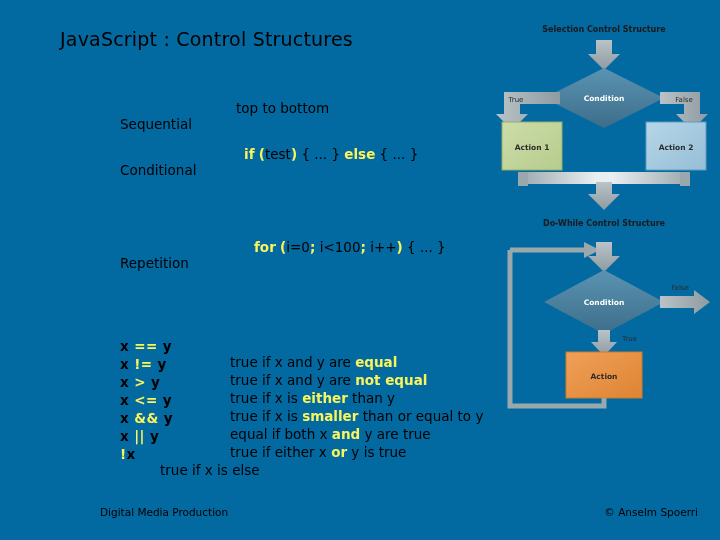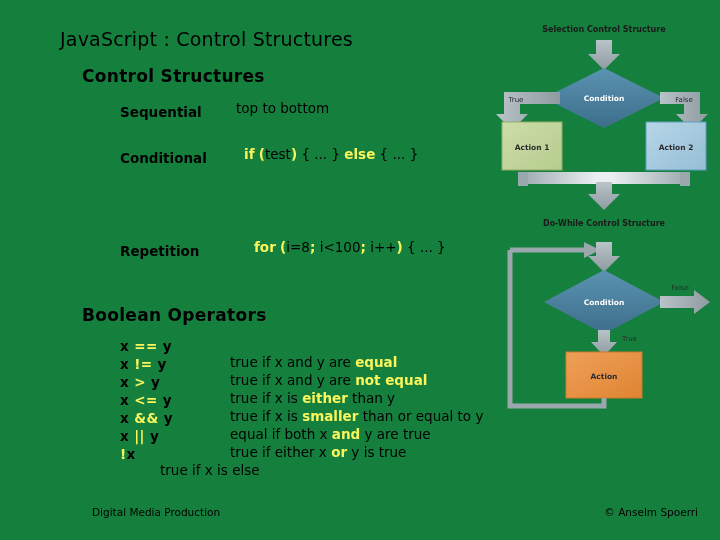--- a/index.html
+++ b/index.html
@@ -12,21 +12,21 @@
     height: 540px;
     position: relative;
     overflow: hidden;
     font-family: "DejaVu Sans", "Liberation Sans", sans-serif;
     color: #000000;
   }
 
   .slide {
     position: absolute;
     inset: 0;
-    background: #15803d;
+    background: #0369a1;
   }
 
   
   .slide-title {
     position: absolute;
     left: 60px;
     top: 28px;
     font-size: 19px;
     font-weight: 400;
     letter-spacing: 0.2px;
@@ -49,23 +49,22 @@
   
   .cs-row {
     position: absolute;
     font-size: 13.5px;
     white-space: nowrap;
     color: #000;
   }
   .cs-term {
     position: absolute;
     left: 0;
-    top: 4px;
+    top: 16px;
     width: 130px;
-    font-weight: bold;
   }
   .cs-def {
     position: absolute;
     top: 0;
   }
   #cs-row-0 { left: 120px; top: 100px; }
   #cs-row-0 .cs-def { left: 116px; }
   #cs-row-1 { left: 120px; top: 146px; }
   #cs-row-1 .cs-def { left: 124px; }
   #cs-row-2 { left: 120px; top: 239px; }
@@ -98,20 +97,21 @@
   .op { color: #fbf55c; font-weight: bold; }
   .hl { color: #fbf55c; font-weight: bold; }
 
   
   .footer-left, .footer-right {
     position: absolute;
     bottom: 22px;
     font-size: 10.5px;
     color: #000;
     white-space: nowrap;
+    margin-left: 8px;
   }
   .footer-left { left: 92px; }
   .footer-right { right: 22px; }
 
   
   .diagram {
     position: absolute;
     left: 488px;
     top: 10px;
     width: 232px;
@@ -119,38 +119,36 @@
   }
   .diagram svg { display: block; }
 </style>
 </head>
 <body>
 
 <div class="slide">
 
   <div class="slide-title">JavaScript : Control Structures</div>
 
-  <div class="section-heading" id="heading-control">Control Structures</div>
 
   <div class="cs-row" id="cs-row-0">
     <span class="cs-term">Sequential</span>
     <span class="cs-def"><span class="plain">top to bottom</span></span>
   </div>
 
   <div class="cs-row" id="cs-row-1">
     <span class="cs-term">Conditional</span>
     <span class="cs-def"><span class="kw">if</span><span class="plain"> </span><span class="kw">(</span><span class="plain">test</span><span class="kw">)</span><span class="plain"> { ... } </span><span class="kw">else</span><span class="plain"> { ... }</span></span>
   </div>
 
   <div class="cs-row" id="cs-row-2">
     <span class="cs-term">Repetition</span>
-    <span class="cs-def"><span class="kw">for</span><span class="plain"> </span><span class="kw">(</span><span class="plain">i=8</span><span class="kw">;</span><span class="plain"> i&lt;100</span><span class="kw">;</span><span class="plain"> i++</span><span class="kw">)</span><span class="plain"> { ... }</span></span>
-  </div>
-
-  <div class="section-heading" id="heading-boolean">Boolean Operators</div>
+    <span class="cs-def"><span class="kw">for</span><span class="plain"> </span><span class="kw">(</span><span class="plain">i=0</span><span class="kw">;</span><span class="plain"> i&lt;100</span><span class="kw">;</span><span class="plain"> i++</span><span class="kw">)</span><span class="plain"> { ... }</span></span>
+  </div>
+
 
   <div class="bool-row" style="top:338px">
     <span class="bool-expr"><span class="plain">x </span><span class="op">==</span><span class="plain"> y</span></span>
     <span class="bool-desc"><span class="plain">true if x and y are </span><span class="hl">equal</span></span>
   </div>
 
   <div class="bool-row" style="top:356px">
     <span class="bool-expr"><span class="plain">x </span><span class="op">!=</span><span class="plain"> y</span></span>
     <span class="bool-desc"><span class="plain">true if x and y are </span><span class="hl">not equal</span></span>
   </div>

